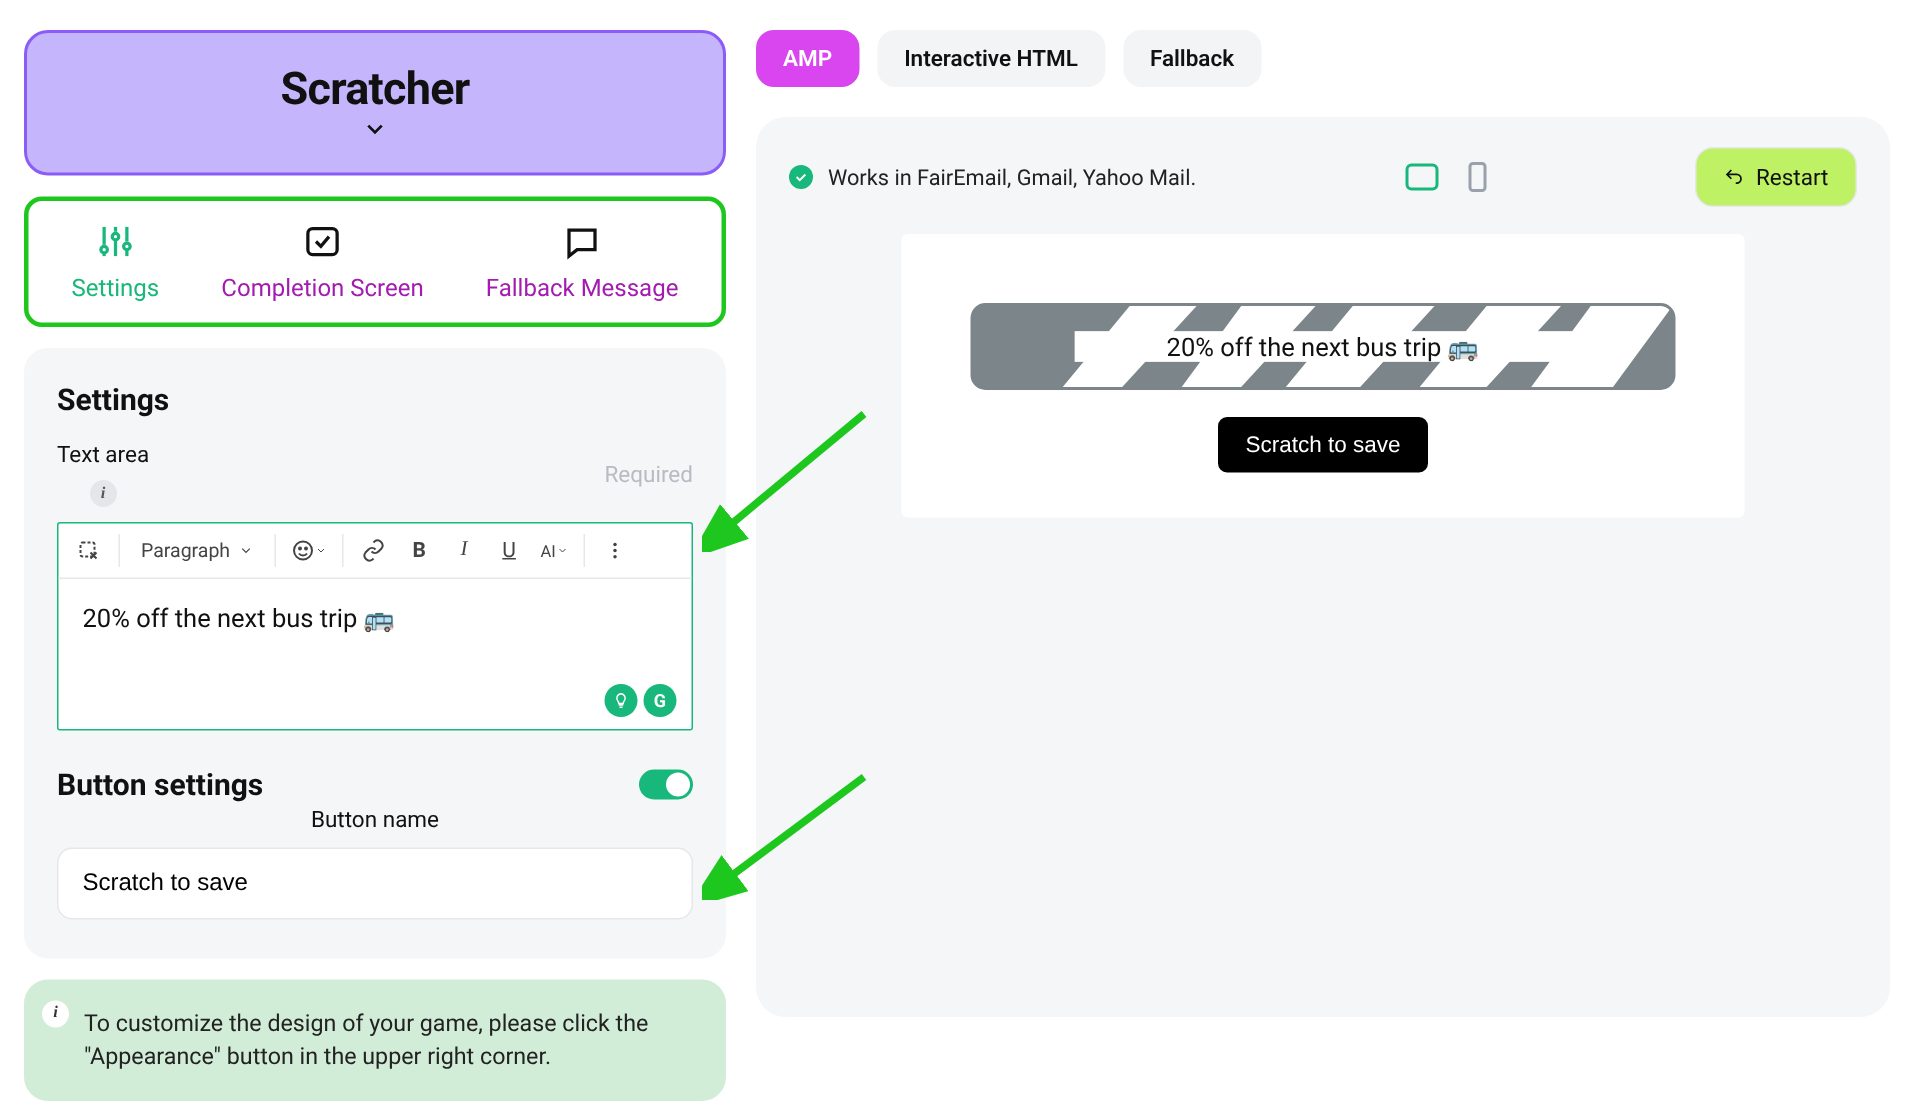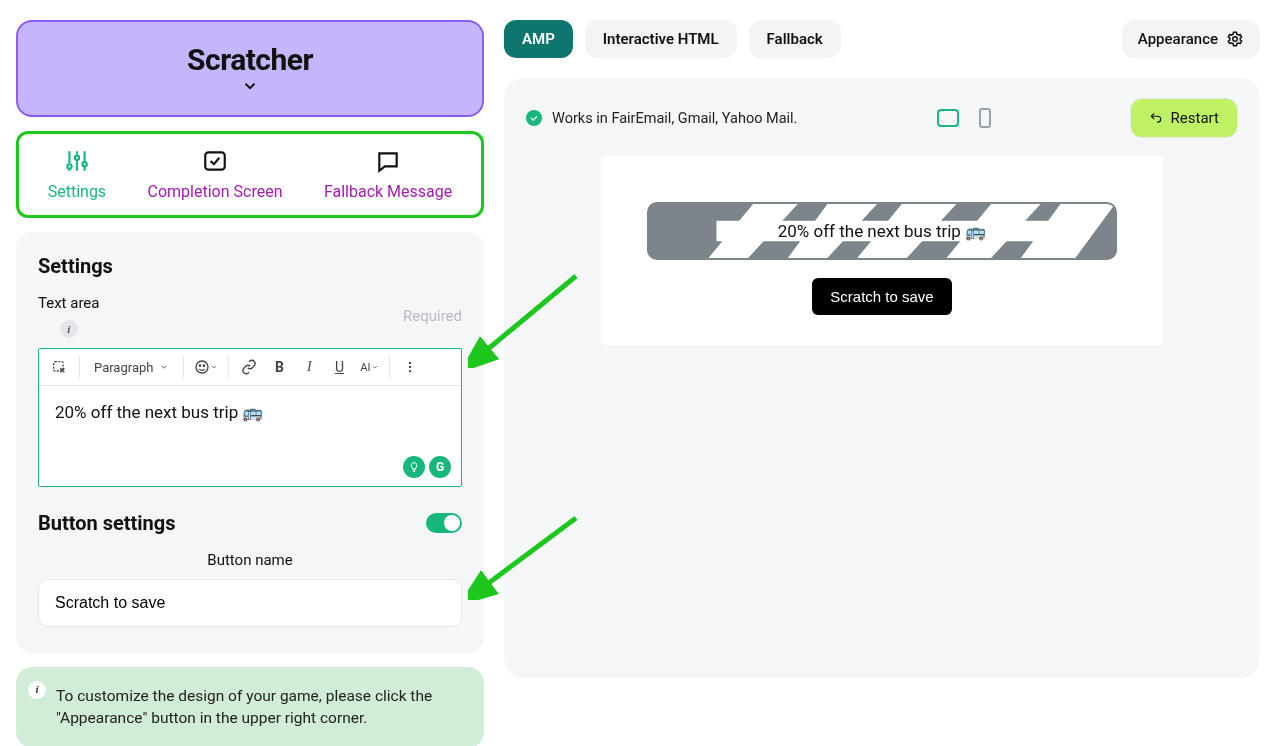--- a/index.html
+++ b/index.html
@@ -112,21 +112,21 @@
   }
   .editor-badges {
     position:absolute; right:10px; bottom:8px;
     display:flex; gap:4px;
   }
   .badge-circ {
     width:22px; height:22px; border-radius:50%;
     display:inline-flex; align-items:center; justify-content:center;
     color:#fff; font-weight:700; font-size:12px;
   }
-  .section-row { display:flex; align-items:center; justify-content:space-between; margin-bottom:16px;}
+  .section-row { display:flex; align-items:center; justify-content:space-between; margin-bottom:2px;}
   .toggle {
     width:36px; height:20px; border-radius:999px; background:#18b77b;
     position:relative;
   }
   .toggle::after{
     content:""; position:absolute; right:2px; top:2px;
     width:16px; height:16px; border-radius:50%; background:#fff;
   }
   .text-input {
     width:100%;
@@ -159,21 +159,21 @@
   }
   .mode-tabs { display:flex; gap:12px; }
   .pill {
     padding:10px 18px;
     background:#f3f4f6;
     border-radius:12px;
     font-size:15px;
     font-weight:600;
     color:#111;
   }
-  .pill.active { background:#0f766e; color:#fff; }
+  .pill.active { background:#d946ef; color:#fff; }
   .appearance-btn {
     display:flex; align-items:center; gap:8px;
     padding:10px 16px;
     background:#f3f4f6;
     border-radius:12px;
     font-size:15px; font-weight:500;
   }
   .preview-pane {
     background:#f5f6f8;
     border-radius:20px;
@@ -363,27 +363,20 @@
     </div>
 
   </div>
 
   <div class="right">
     <div class="toprow">
       <div class="mode-tabs">
         <div class="pill active">AMP</div>
         <div class="pill">Interactive HTML</div>
         <div class="pill">Fallback</div>
-      </div>
-      <div class="appearance-btn">
-        <span>Appearance</span>
-        <svg width="18" height="18" viewBox="0 0 24 24" fill="none" stroke="#111" stroke-width="2">
-            <circle cx="12" cy="12" r="3"></circle>
-            <path d="M19 12a7 7 0 0 0-.1-1.2l2-1.6-2-3.4-2.4 1a7 7 0 0 0-2-1.2L14 3h-4l-.5 2.6a7 7 0 0 0-2 1.2l-2.4-1-2 3.4 2 1.6A7 7 0 0 0 5 12a7 7 0 0 0 .1 1.2l-2 1.6 2 3.4 2.4-1a7 7 0 0 0 2 1.2L10 21h4l.5-2.6a7 7 0 0 0 2-1.2l2.4 1 2-3.4-2-1.6c.07-.4.1-.8.1-1.2z"></path>
-          </svg>
       </div>
     </div>
 
     <div class="preview-pane">
       <div class="preview-head">
         <div class="works">
           <span class="check-badge">
             <svg width="10" height="10" viewBox="0 0 24 24" fill="none" stroke="#fff" stroke-width="3">
                 <polyline points="5 12 10 17 19 8"></polyline>
               </svg>

